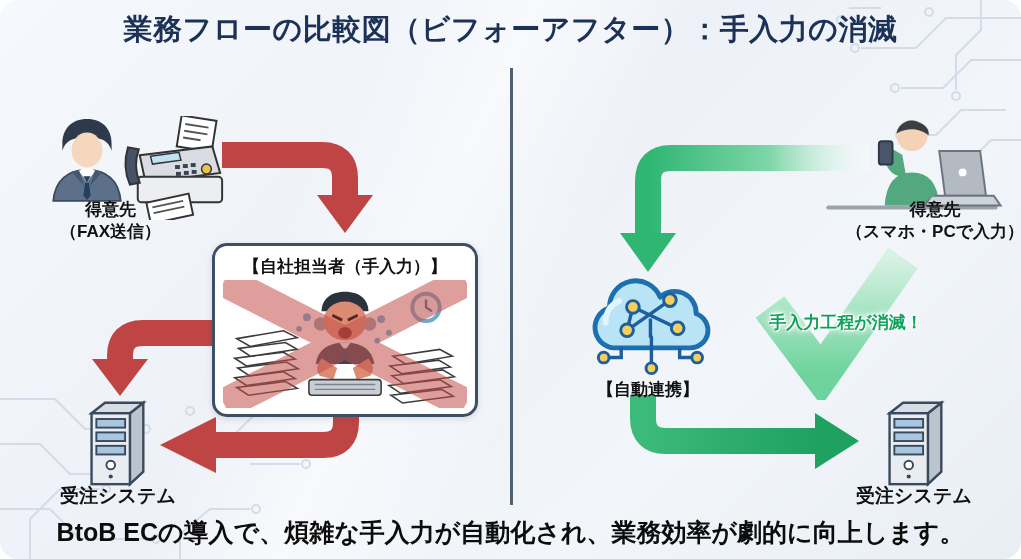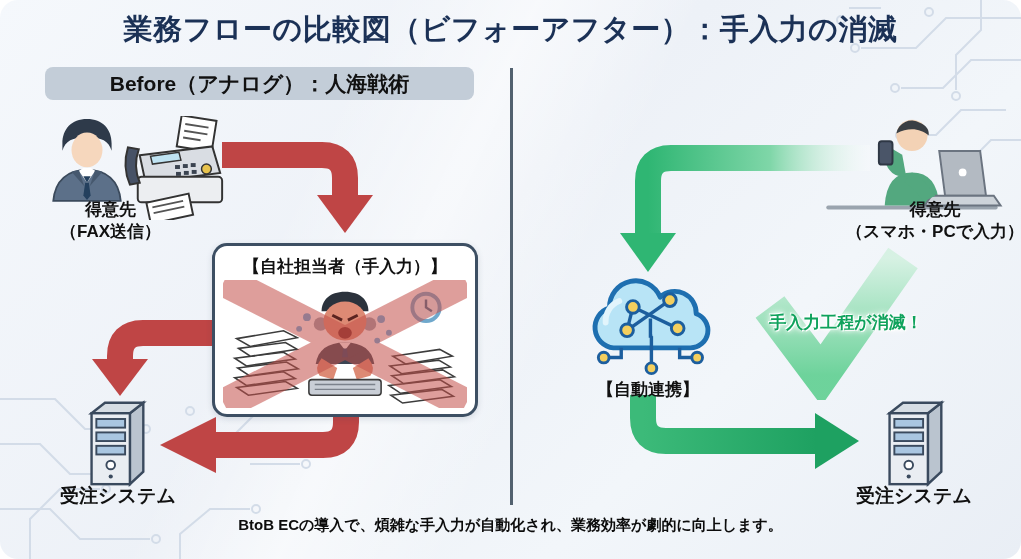--- a/index.html
+++ b/index.html
@@ -21,21 +21,21 @@
   .label{position:absolute;text-align:center;font-weight:bold;color:#111;
          font-size:17px;line-height:1.28;z-index:3;}
   .sys-label{font-size:19px;}
   .flow-box{position:absolute;left:212px;top:243px;width:260px;height:168px;background:#ffffff;
          border:3px solid #3d4f63;border-radius:15px;z-index:3;box-shadow:0 2px 6px rgba(40,60,90,.15);}
   .flow-box .box-title{width:100%;text-align:center;font-size:17px;font-weight:bold;color:#111;margin-top:9px;}
   .highlight-text{position:absolute;left:726px;top:311px;width:240px;text-align:center;z-index:4;
          font-size:17px;font-weight:bold;color:#0fa25c;white-space:nowrap;
          text-shadow:0 0 4px #fff,0 0 6px #fff,0 0 10px #fff,1px 1px 0 #fff,-1px -1px 0 #fff;}
   .footer{position:absolute;left:0;top:516px;width:100%;text-align:center;
-         font-size:15px;font-weight:bold;color:#0c0c0c;z-index:2;}
+         font-size:25px;font-weight:bold;color:#0c0c0c;z-index:2;}
   svg{display:block;}
 </style>
 </head>
 <body>
 
 <div class="stage">
 
   <svg class="deco" style="right:0;top:0" width="290" height="170" viewBox="0 0 290 170">
     <g fill="none" stroke="#d3dce8" stroke-width="2">
       <path d="M290,18 H215 L185,48 H130"></path>
@@ -67,21 +67,20 @@
       <path d="M250,95 H300"></path>
         <circle cx="306" cy="95" r="4"></circle>
       <path d="M200,70 H230 L255,45"></path>
         <circle cx="340" cy="60" r="4"></circle>
       <circle cx="190" cy="42" r="4"></circle>
     </g>
   </svg>
 
   <div class="title">業務フローの比較図（ビフォーアフター）：手入力の消滅</div>
 
-  <div class="col-hdr hdr-before">Before（アナログ）：人海戦術</div>
 
   <div class="divider"></div>
 
   <svg class="layer" style="left:46px;top:112px" width="82" height="94" viewBox="0 0 90 100">
     <path d="M45,6 C28,6 18,17 18,33 l0,8 c3,-11 11,-15 27,-15 c16,0 24,4 27,15 l0,-8 C72,17 62,6 45,6 Z" fill="#2e3a4a"></path>
     <ellipse cx="45" cy="40" rx="17" ry="19" fill="#f6d7bd"></ellipse>
     <path d="M45,62 C24,62 10,73 8,96 L82,96 C80,73 66,62 45,62 Z" fill="#5c7089" stroke="#3b4a5c" stroke-width="2"></path>
     <path d="M36,63 L45,76 L54,63 L49,60 L41,60 Z" fill="#ffffff"></path>
     <path d="M45,76 l-4,-7 8,0 z" fill="#24405e"></path>
     <path d="M43,76 h4 l2,14 -4,5 -4,-5 z" fill="#24405e"></path>

